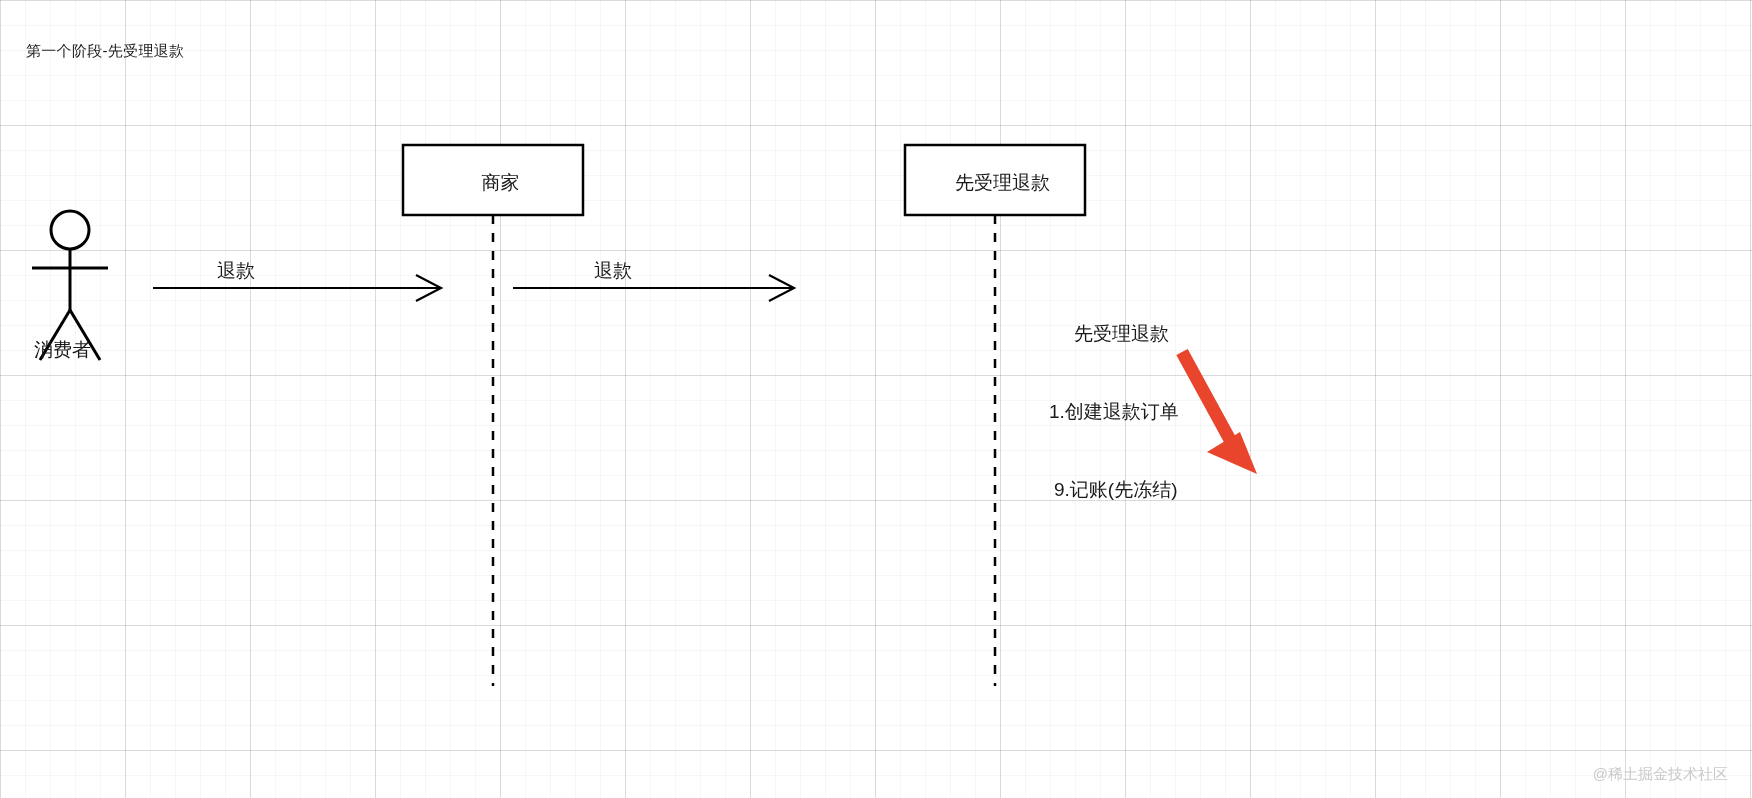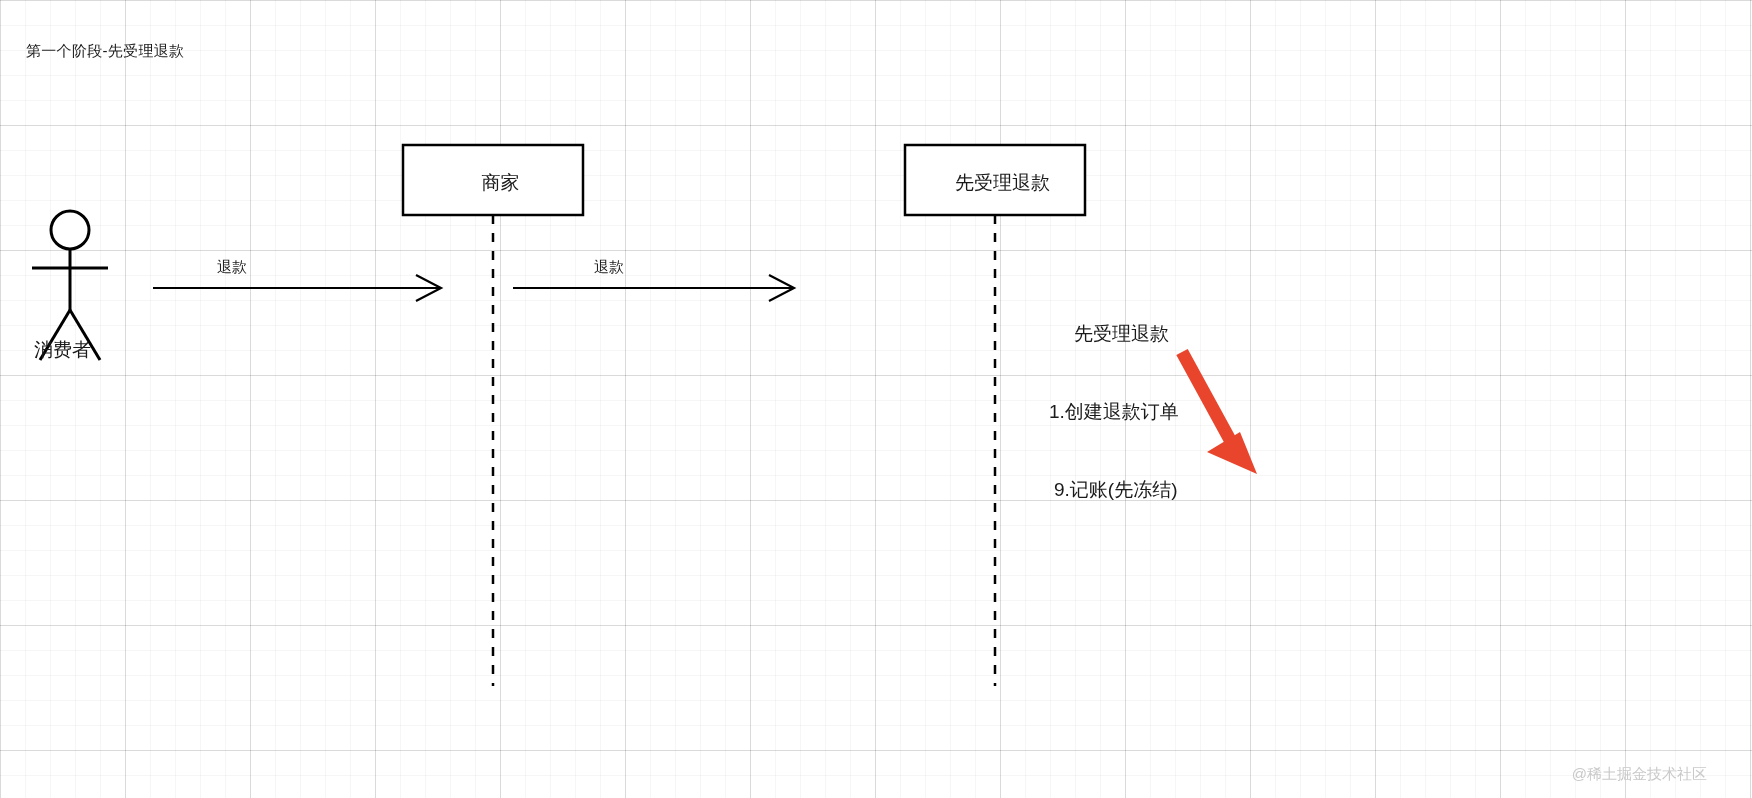--- a/index.html
+++ b/index.html
@@ -50,21 +50,21 @@
     width: 195px;
     text-align: center;
     font-size: 19px;
     color: #1a1a1a;
     white-space: pre;
   }
   #merchant-label { left: 403px; top: 170px; }
   #payment-label  { left: 905px; top: 170px; }
   .msg-label {
     position: absolute;
-    font-size: 15px;
+    font-size: 19px;
     color: #1a1a1a;
     white-space: pre;
   }
   #msg-label-1 { left: 217px; top: 258px; }
   #msg-label-2 { left: 594px; top: 258px; }
   #note-block {
     position: absolute;
     left: 1049px;
     top: 269px;
     font-size: 19px;
@@ -81,21 +81,21 @@
     left: 1147px;
     top: 512px;
     font-size: 30px;
     line-height: 39px;
     color: #E8452C;
     white-space: pre;
   }
   #red-annotation .red-line { display: block; }
   #watermark {
     position: absolute;
-    right: 45px;
+    right: 24px;
     bottom: 14px;
     font-size: 15px;
     color: #c9c9c9;
     white-space: pre;
   }
 </style>
 </head>
 <body>
 
 <div id="canvas">

